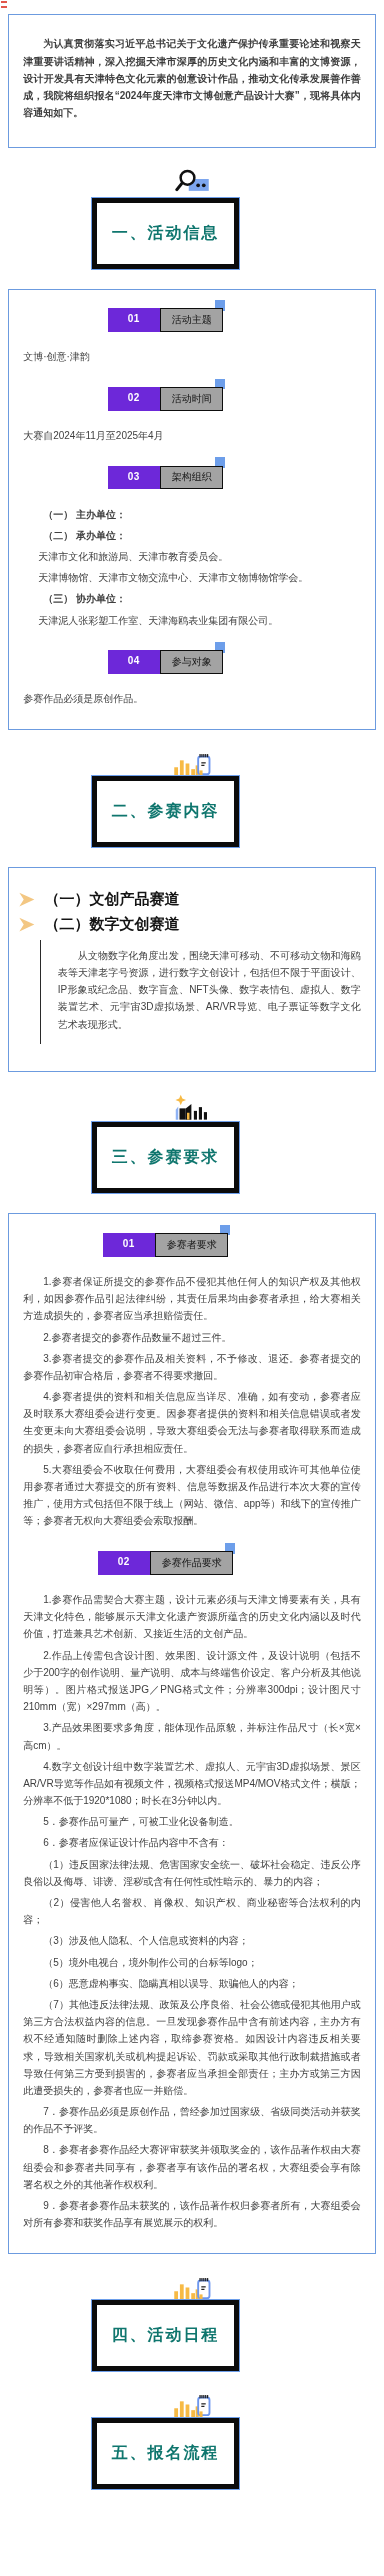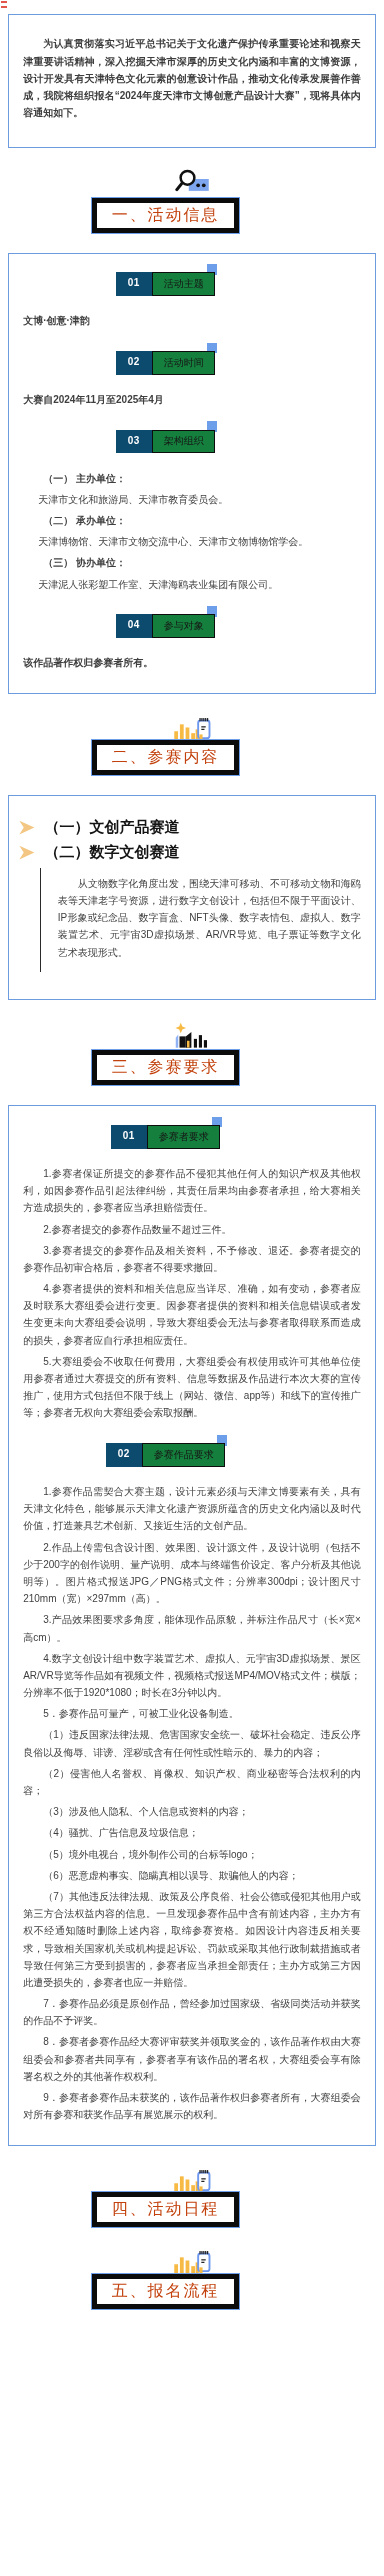--- a/index.html
+++ b/index.html
@@ -26,53 +26,53 @@
   .box.intro{padding:16.4px 10px 21.5px 10px;}
 
   p.t{
     margin:4px;
     font-size:10px;
     line-height:1.72;
     color:#3f3f3f;
     text-align:justify;
   }
   .ind{text-indent:2em;}
-  .bold{font-weight:bold;color:#141414;}
+  .bold{font-weight:normal;color:#141414;}
   .intro-text{font-weight:600;color:#2e2e2e;}
 
   
   .sec{margin:21.5px 0 20px 0;}
   .sec-icon{display:flex;justify-content:center;margin-bottom:-3.2px;position:relative;z-index:0;}
   .sec-icon.gap{margin-bottom:3.2px;}
   .sec-title{
     position:relative;left:-26.5px;
     width:fit-content;margin:0 auto;
     background:#fff;
     border:5px solid #0b0b0b;
     outline:1.9px solid #6D9EEA;
-    padding:2px 15px;
-    font-size:16px;font-weight:normal;color:#c2410c;
+    padding:20px 15px;
+    font-size:16px;font-weight:bold;color:#0f766e;
     letter-spacing:1.9px;
     z-index:1;
   }
 
   
   .badge-row{
     position:relative;left:-26.5px;
     display:flex;width:fit-content;
     margin:21.5px auto 16.4px auto;
   }
   .badge-row.first{margin-top:3.8px;}
   .badge-num{
-    background:#0c4a6e;color:#fff;
+    background:#6d28d9;color:#fff;
     font-size:10px;font-weight:bold;
-    padding:5px 12px;letter-spacing:0.6px;text-align:right;
+    padding:5px 20px;letter-spacing:0.6px;text-align:right;
   }
   .badge-label{
-    border:1.3px solid #0d0d0d;background:#15803d;
+    border:1.3px solid #0d0d0d;background:#a3a3a3;
     font-size:10px;color:#161616;
     padding:3.8px 10.7px;
     position:relative;z-index:1;
   }
   .badge-sq{
     position:absolute;top:-8.2px;right:-1.9px;
     width:10.7px;height:10.7px;background:#6D9EEA;z-index:0;
   }
 
   
@@ -134,32 +134,32 @@
       <span class="badge-label">活动时间</span>
     </div>
     <p class="t bold">大赛自2024年11月至2025年4月</p>
 
     <div class="badge-row">
       <span class="badge-sq"></span>
       <span class="badge-num">03</span>
       <span class="badge-label">架构组织</span>
     </div>
     <p class="t org-h">（一） 主办单位：</p>
+    <p class="t org-h">（二） 承办单位：</p>
     <p class="t org-t">天津市文化和旅游局、天津市教育委员会。</p>
-    <p class="t org-h">（二） 承办单位：</p>
     <p class="t org-t">天津博物馆、天津市文物交流中心、天津市文物博物馆学会。</p>
     <p class="t org-h">（三） 协办单位：</p>
     <p class="t org-t">天津泥人张彩塑工作室、天津海鸥表业集团有限公司。</p>
 
     <div class="badge-row">
       <span class="badge-sq"></span>
       <span class="badge-num">04</span>
       <span class="badge-label">参与对象</span>
     </div>
-    <p class="t bold participants">该作品著作权归参赛者所有。</p>
+    <p class="t bold participants">参赛作品必须是原创作品。</p>
   </section>
 
   <div class="sec">
     <div class="sec-icon">
       <svg width="39" height="28" viewBox="0 0 62 44">
         <g fill="#F7BA45">
           <rect x="2" y="24" width="6" height="16"></rect>
           <rect x="11" y="13" width="6" height="27"></rect>
           <rect x="20" y="18" width="6" height="22"></rect>
           <rect x="29" y="27" width="6" height="13"></rect>
@@ -242,24 +242,24 @@
     <div class="badge-row">
       <span class="badge-sq"></span>
       <span class="badge-num">02</span>
       <span class="badge-label">参赛作品要求</span>
     </div>
     <p class="t ind">1.参赛作品需契合大赛主题，设计元素必须与天津文博要素有关，具有天津文化特色，能够展示天津文化遗产资源所蕴含的历史文化内涵以及时代价值，打造兼具艺术创新、又接近生活的文创产品。</p>
     <p class="t ind">2.作品上传需包含设计图、效果图、设计源文件，及设计说明（包括不少于200字的创作说明、量产说明、成本与终端售价设定、客户分析及其他说明等）。图片格式报送JPG／PNG格式文件；分辨率300dpi；设计图尺寸210mm（宽）×297mm（高）。</p>
     <p class="t ind">3.产品效果图要求多角度，能体现作品原貌，并标注作品尺寸（长×宽×高cm）。</p>
     <p class="t ind">4.数字文创设计组中数字装置艺术、虚拟人、元宇宙3D虚拟场景、景区AR/VR导览等作品如有视频文件，视频格式报送MP4/MOV格式文件；横版；分辨率不低于1920*1080；时长在3分钟以内。</p>
     <p class="t ind">5．参赛作品可量产，可被工业化设备制造。</p>
+    <p class="t ind">6．参赛者应保证设计作品内容中不含有：</p>
     <p class="t ind">（1）违反国家法律法规、危害国家安全统一、破坏社会稳定、违反公序良俗以及侮辱、诽谤、淫秽或含有任何性或性暗示的、暴力的内容；</p>
     <p class="t ind">（2）侵害他人名誉权、肖像权、知识产权、商业秘密等合法权利的内容；</p>
     <p class="t ind">（3）涉及他人隐私、个人信息或资料的内容；</p>
-    <p class="t ind">（4）骚扰、广告信息及垃圾信息；</p>
     <p class="t ind">（5）境外电视台，境外制作公司的台标等logo；</p>
     <p class="t ind">（6）恶意虚构事实、隐瞒真相以误导、欺骗他人的内容；</p>
     <p class="t ind">（7）其他违反法律法规、政策及公序良俗、社会公德或侵犯其他用户或第三方合法权益内容的信息。一旦发现参赛作品中含有前述内容，主办方有权不经通知随时删除上述内容，取缔参赛资格。如因设计内容违反相关要求，导致相关国家机关或机构提起诉讼、罚款或采取其他行政制裁措施或者导致任何第三方受到损害的，参赛者应当承担全部责任；主办方或第三方因此遭受损失的，参赛者也应一并赔偿。</p>
     <p class="t ind">7．参赛作品必须是原创作品，曾经参加过国家级、省级同类活动并获奖的作品不予评奖。</p>
     <p class="t ind">8．参赛者参赛作品经大赛评审获奖并领取奖金的，该作品著作权由大赛组委会和参赛者共同享有，参赛者享有该作品的署名权，大赛组委会享有除署名权之外的其他著作权权利。</p>
     <p class="t ind">9．参赛者参赛作品未获奖的，该作品著作权归参赛者所有，大赛组委会对所有参赛和获奖作品享有展览展示的权利。</p>
   </section>
 
   <div class="sec">
     <div class="sec-icon">

